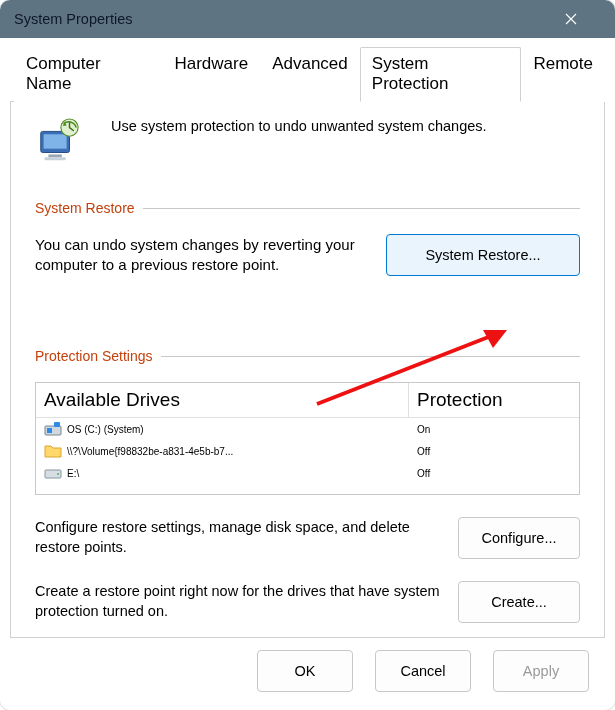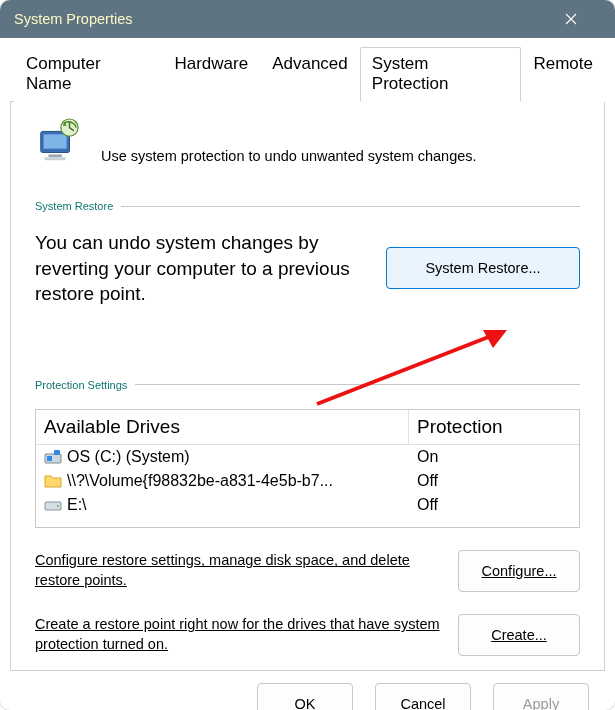--- a/index.html
+++ b/index.html
@@ -18,21 +18,21 @@
     background: #fff;
     border-radius: 10px;
     overflow: hidden;
     display: flex;
     flex-direction: column;
     box-shadow: 0 0 0 1px rgba(0,0,0,.1);
   }
   .titlebar {
     height: 56px;
     background: #5f7483;
-    color: #fef9c3;
+    color: #0f172a;
     display: flex;
     align-items: center;
     padding: 0 20px 0 14px;
   }
   .titlebar .title { flex: 1; font-size: 14.5px; }
   .close-btn {
     width: 48px; height: 38px;
     display: flex; align-items: center; justify-content: center;
     font-size: 15px; color: #fff;
   }
@@ -65,43 +65,43 @@
     border: 1px solid #d0d0d0;
     border-top: none;
     flex: 1;
     padding: 16px 24px 14px 24px;
     position: relative;
     display: flex;
     flex-direction: column;
   }
   .intro-row {
     display: flex;
-    align-items: flex-end;
-    gap: 20px;
+    align-items: flex-start;
+    gap: 30px;
     margin-bottom: 36px;
   }
   .monitor-icon {
     width: 46px; height: 46px; flex-shrink: 0;
   }
   .intro-text { font-size: 14.5px; color: #000; }
 
   .group { margin-bottom: 24px; }
   .group-header {
     display: flex; align-items: center;
-    font-size: 11px; color: #0f766e;
+    font-size: 14px; color: #c2410c;
     margin-bottom: 18px;
   }
   .group-header .line {
     flex: 1; height: 1px; background: #c8c8c8; margin-left: 8px;
   }
   .sr-row {
     display: flex; align-items: center; gap: 16px;
     margin-bottom: 8px;
   }
-  .sr-text { flex: 1; font-size: 19px; line-height: 1.35; }
+  .sr-text { flex: 1; font-size: 15px; line-height: 1.35; }
   .btn {
     min-width: 138px;
     height: 42px;
     background: #fdfdfd;
     border: 1px solid #c8c8c8;
     border-radius: 4px;
     font-family: inherit;
     font-size: 14.5px;
     color: #000;
     padding: 0 14px;
@@ -120,31 +120,30 @@
     margin-bottom: 22px;
   }
   .drives-head {
     display: flex;
     border-bottom: 1px solid #e0e0e0;
     font-size: 19px;
   }
   .dh-col1 { flex: 1; padding: 6px 8px; border-right: 1px solid #e0e0e0;}
   .dh-col2 { width: 170px; padding: 6px 8px; }
   .drive-row {
-    display: flex; font-size: 16px; align-items: center;
+    display: flex; font-size: 10px; align-items: center;
     padding: 2px 0;
   }
   .dr-col1 { flex: 1; padding: 1px 8px; display: flex; align-items: center; gap: 5px; overflow: hidden; white-space: nowrap; }
   .dr-col2 { width: 170px; padding: 1px 8px; }
   .drive-icon { width: 18px; height: 16px; flex-shrink: 0; }
 
   .cfg-row {
     display: flex; align-items: center; gap: 14px;
     margin-bottom: 22px;
-    text-decoration: underline;
   }
   .cfg-text { flex: 1; font-size: 14.5px; line-height: 1.35; }
 
   .footer {
     display: flex; justify-content: flex-end; gap: 22px;
     padding: 12px 16px 14px 0;
   }
   .footer .btn { min-width: 96px; }
 
   

